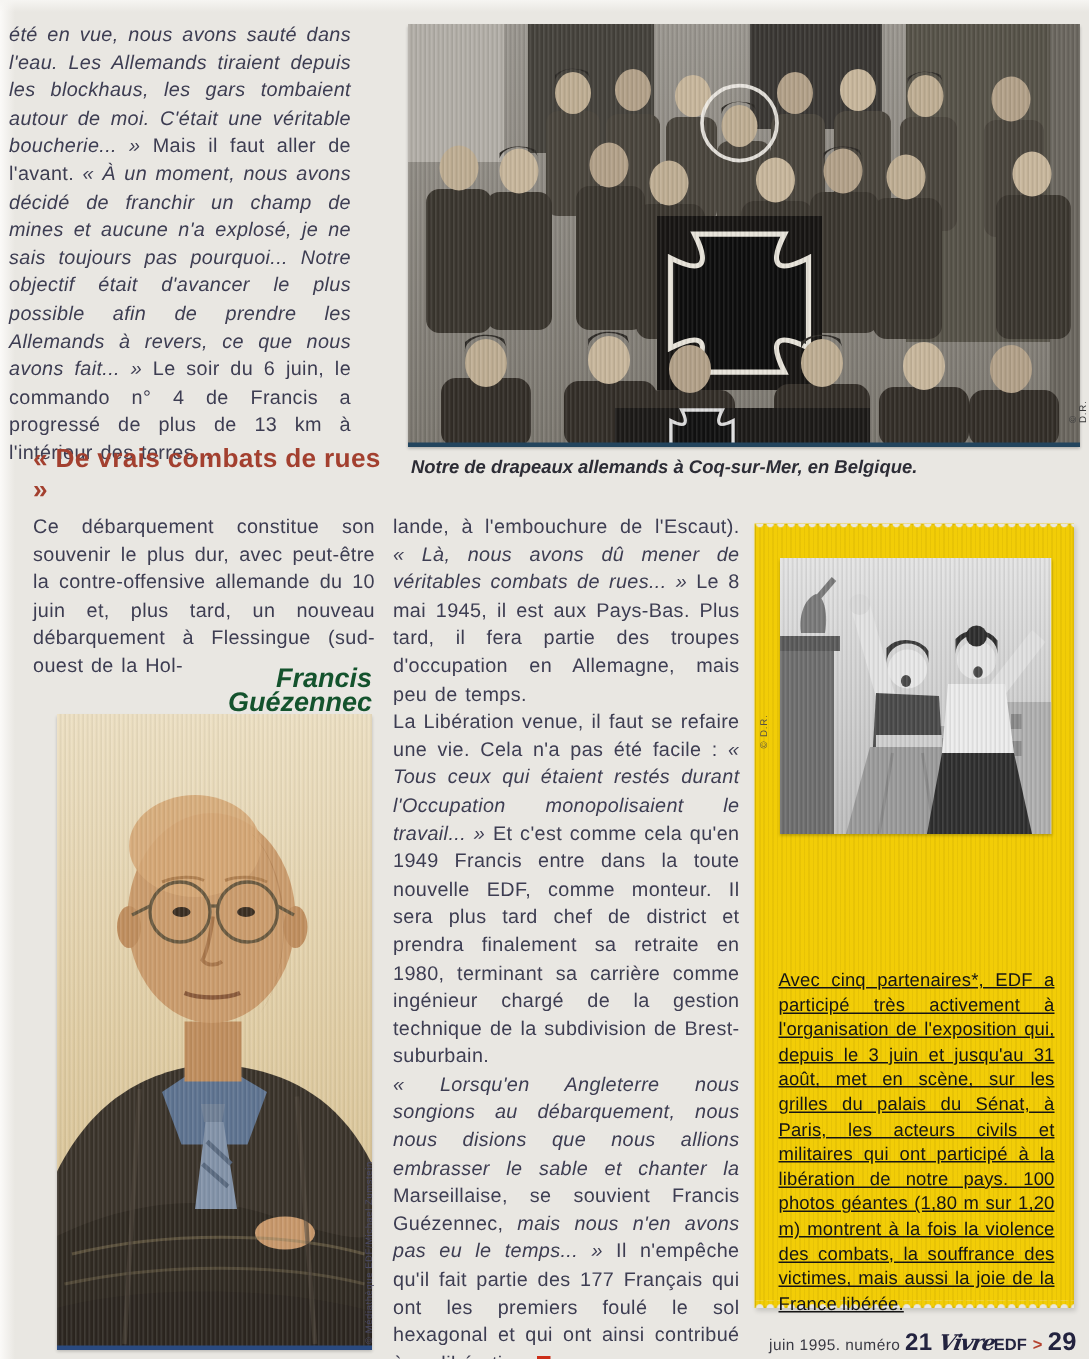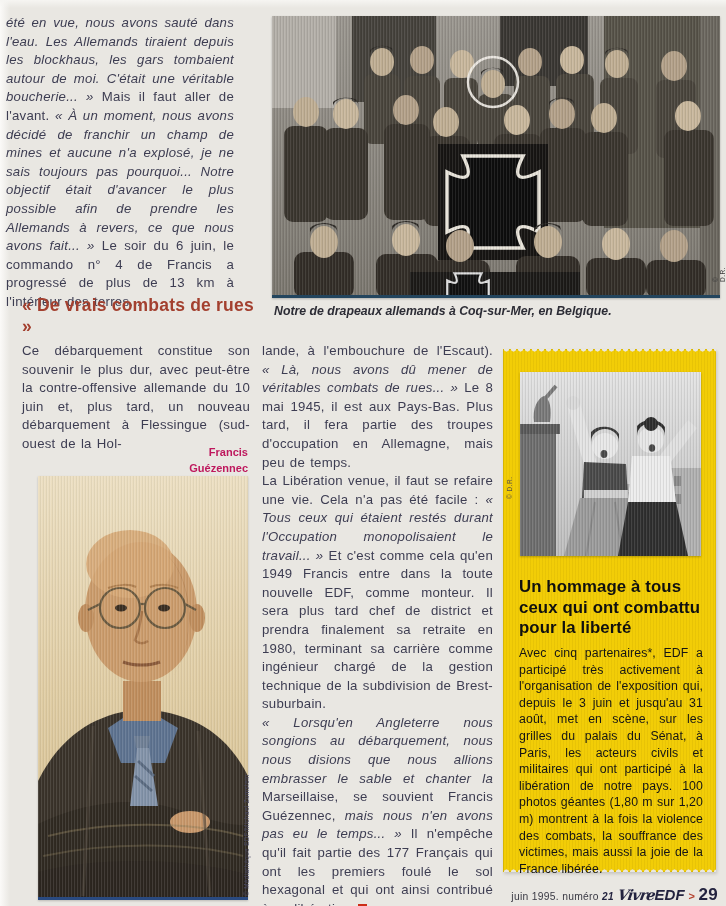--- a/index.html
+++ b/index.html
@@ -24,21 +24,21 @@
   .para{font-size:13.2px;line-height:18.6px;text-align:justify;
         letter-spacing:0.25px;word-spacing:1.2px;color:var(--body_text);margin:0;}
   .para .it{font-style:italic;}
 
   
   .col-left-p1{position:absolute;left:6px;top:14px;width:228px;}
   .street-heading{position:absolute;left:22px;top:295px;width:232px;
         font-size:17.5px;font-weight:bold;color:var(--accent_red);letter-spacing:0.2px;}
   .col-left-p2{position:absolute;left:22px;top:325px;width:228px;margin-top:17px;}
   .portrait-name{position:absolute;left:22px;top:444px;width:226px;text-align:right;
-        font-size:11px;font-weight:bold;color:#be185d;
+        font-size:18px;font-weight:bold;font-style:italic;color:#14532d;
         line-height:16px;white-space:pre-line;}
   .portrait{position:absolute;left:38px;top:476px;width:210px;height:424px;
         box-shadow:0 1px 2px rgba(0,0,0,.2);}
   .portrait svg{display:block;}
 
   
   .top-photo{position:absolute;left:272px;top:16px;width:448px;height:282px;
         box-shadow:0 1px 2px rgba(0,0,0,.25);}
   .top-photo svg{display:block;}
   .top-caption{position:absolute;left:274px;top:304px;width:446px;
@@ -65,39 +65,39 @@
   .sidebar-photo{position:absolute;left:17px;top:23px;width:181px;height:184px;
         box-shadow:0 1px 2px rgba(0,0,0,.25);}
   .sidebar-photo svg{display:block;}
   .sidebar-credit{position:absolute;left:3px;top:150px;
         font-size:6.5px;color:#5a5244;transform:rotate(-90deg);transform-origin:left top;
         letter-spacing:0.5px;}
   .sidebar-heading{position:absolute;left:16px;top:228px;width:186px;
         font-size:16.8px;line-height:20.5px;font-weight:bold;color:#101010;letter-spacing:0.1px;}
   .sidebar-body{position:absolute;left:16px;top:296px;width:184px;
         font-size:12.3px;line-height:16.6px;color:#151515;text-align:justify;
-        letter-spacing:0.1px;}
+        letter-spacing:0.1px;text-decoration:underline;}
   .sidebar-footnote{position:absolute;left:16px;top:462px;width:184px;
         font-size:8.8px;line-height:10.6px;font-style:italic;color:#272720;
         text-align:justify;}
 
   
   .top-photo-credit{position:absolute;left:712px;top:282px;font-size:6.5px;color:#3a3a3a;
         transform:rotate(-90deg);transform-origin:left top;letter-spacing:0.5px;}
   .portrait-credit{position:absolute;left:243px;top:896px;font-size:6.3px;color:#4a4a66;
         transform:rotate(-90deg);transform-origin:left top;letter-spacing:0.4px;}
 
   
   .footer{position:absolute;top:885px;left:0;right:8px;text-align:right;
         font-size:10.3px;color:#3a3a44;letter-spacing:0.3px;}
-  .footer .num{font-size:10px;font-weight:bold;color:#23233f;font-style:italic;}
+  .footer .num{font-size:16px;font-weight:bold;color:#23233f;}
   .footer .logo-script{display:inline-block;font-family:"DejaVu Serif", serif;
         font-style:italic;font-weight:bold;font-size:14.5px;letter-spacing:-1px;
         transform:skewX(-10deg);color:var(--logo_navy);margin-left:4px;}
-  .footer .logo-edf{font-size:15px;font-weight:bold;font-style:italic;
+  .footer .logo-edf{font-size:11px;font-weight:bold;
         color:var(--logo_navy);letter-spacing:0;}
   .footer .arrow{font-weight:bold;color:var(--arrow_red);font-size:11px;margin-left:4px;}
   .footer .pageno{font-size:17px;font-weight:bold;color:var(--logo_navy);}
 </style>
 </head>
 <body>
 
 <div class="scan-edge-left"></div>
 <div class="scan-edge-top"></div>
 
@@ -332,19 +332,18 @@
       <path d="M117,64 a14,13 0 0 1 28,0 l0,-9 a16,12 0 0 0 -28,-1 Z" fill="#2e2e2e"></path>
       <circle cx="131" cy="52" r="7" fill="#2e2e2e"></circle>
       <ellipse cx="132" cy="76" rx="3.2" ry="3.8" fill="#4a4a4a"></ellipse>
       <path d="M112,84 L150,84 L156,130 L108,130 Z" fill="#ececec"></path>
       <path d="M108,130 L156,130 L168,184 L98,184 Z" fill="#2f2f2f"></path>
       <rect width="181" height="184" fill="url(#grain3)"></rect>
     </svg>
   </div>
   <div class="sidebar-credit">© D.R.</div>
 
-  <div class="sidebar-heading">Un hommage à tous ceux qui ont combattu pour la liberté</div>
   <div class="sidebar-body">Avec cinq partenaires*, EDF a participé très activement à l'organisation de l'exposition qui, depuis le 3 juin et jusqu'au 31 août, met en scène, sur les grilles du palais du Sénat, à Paris, les acteurs civils et militaires qui ont participé à la libération de notre pays. 100 photos géantes (1,80 m sur 1,20 m) montrent à la fois la violence des combats, la souffrance des victimes, mais aussi la joie de la France libérée.</div>
 </div>
 
 <div class="footer">
   <span>juin 1995. numéro </span><span class="num">21</span><span class="logo-script">Vivre</span><span class="logo-edf">EDF</span><span class="arrow">&gt;</span> <span class="pageno">29</span>
 </div>
 
 </body></html>

